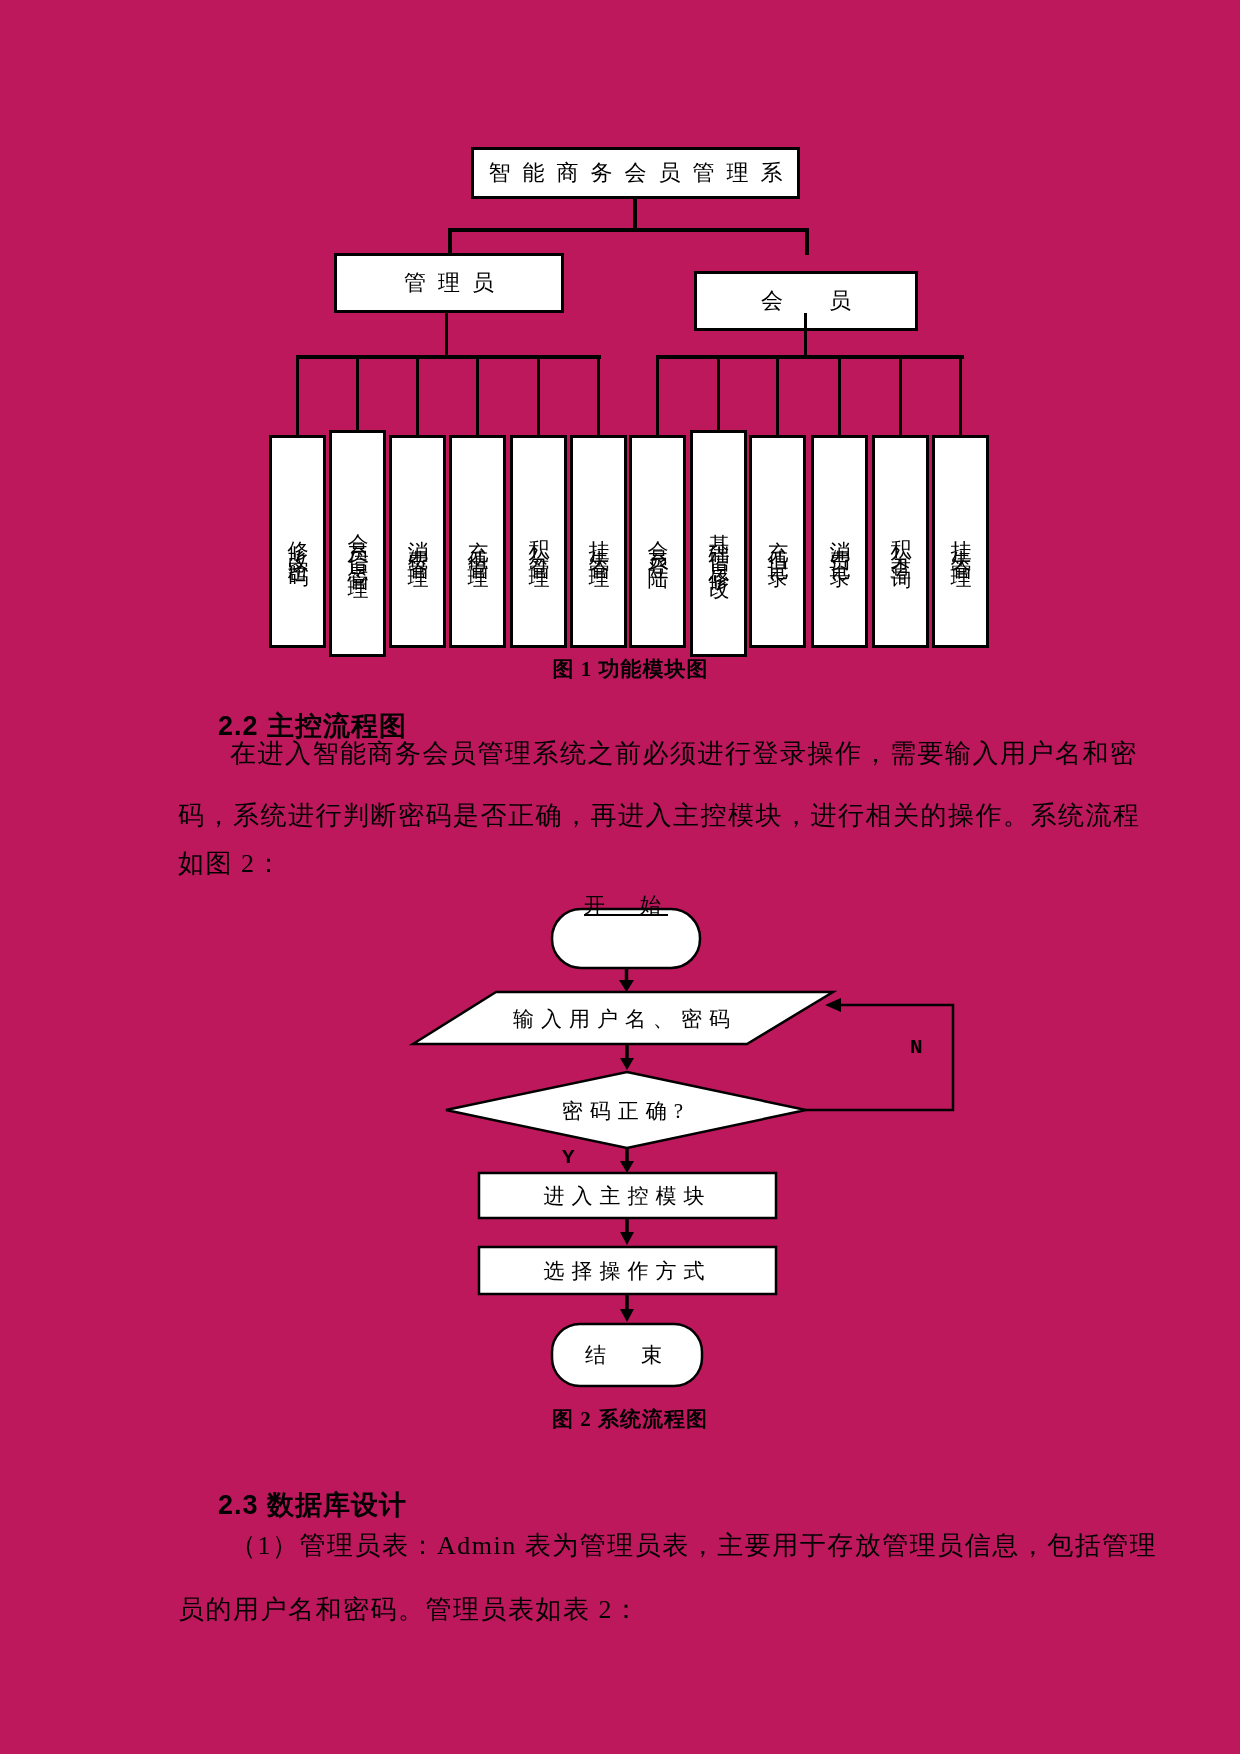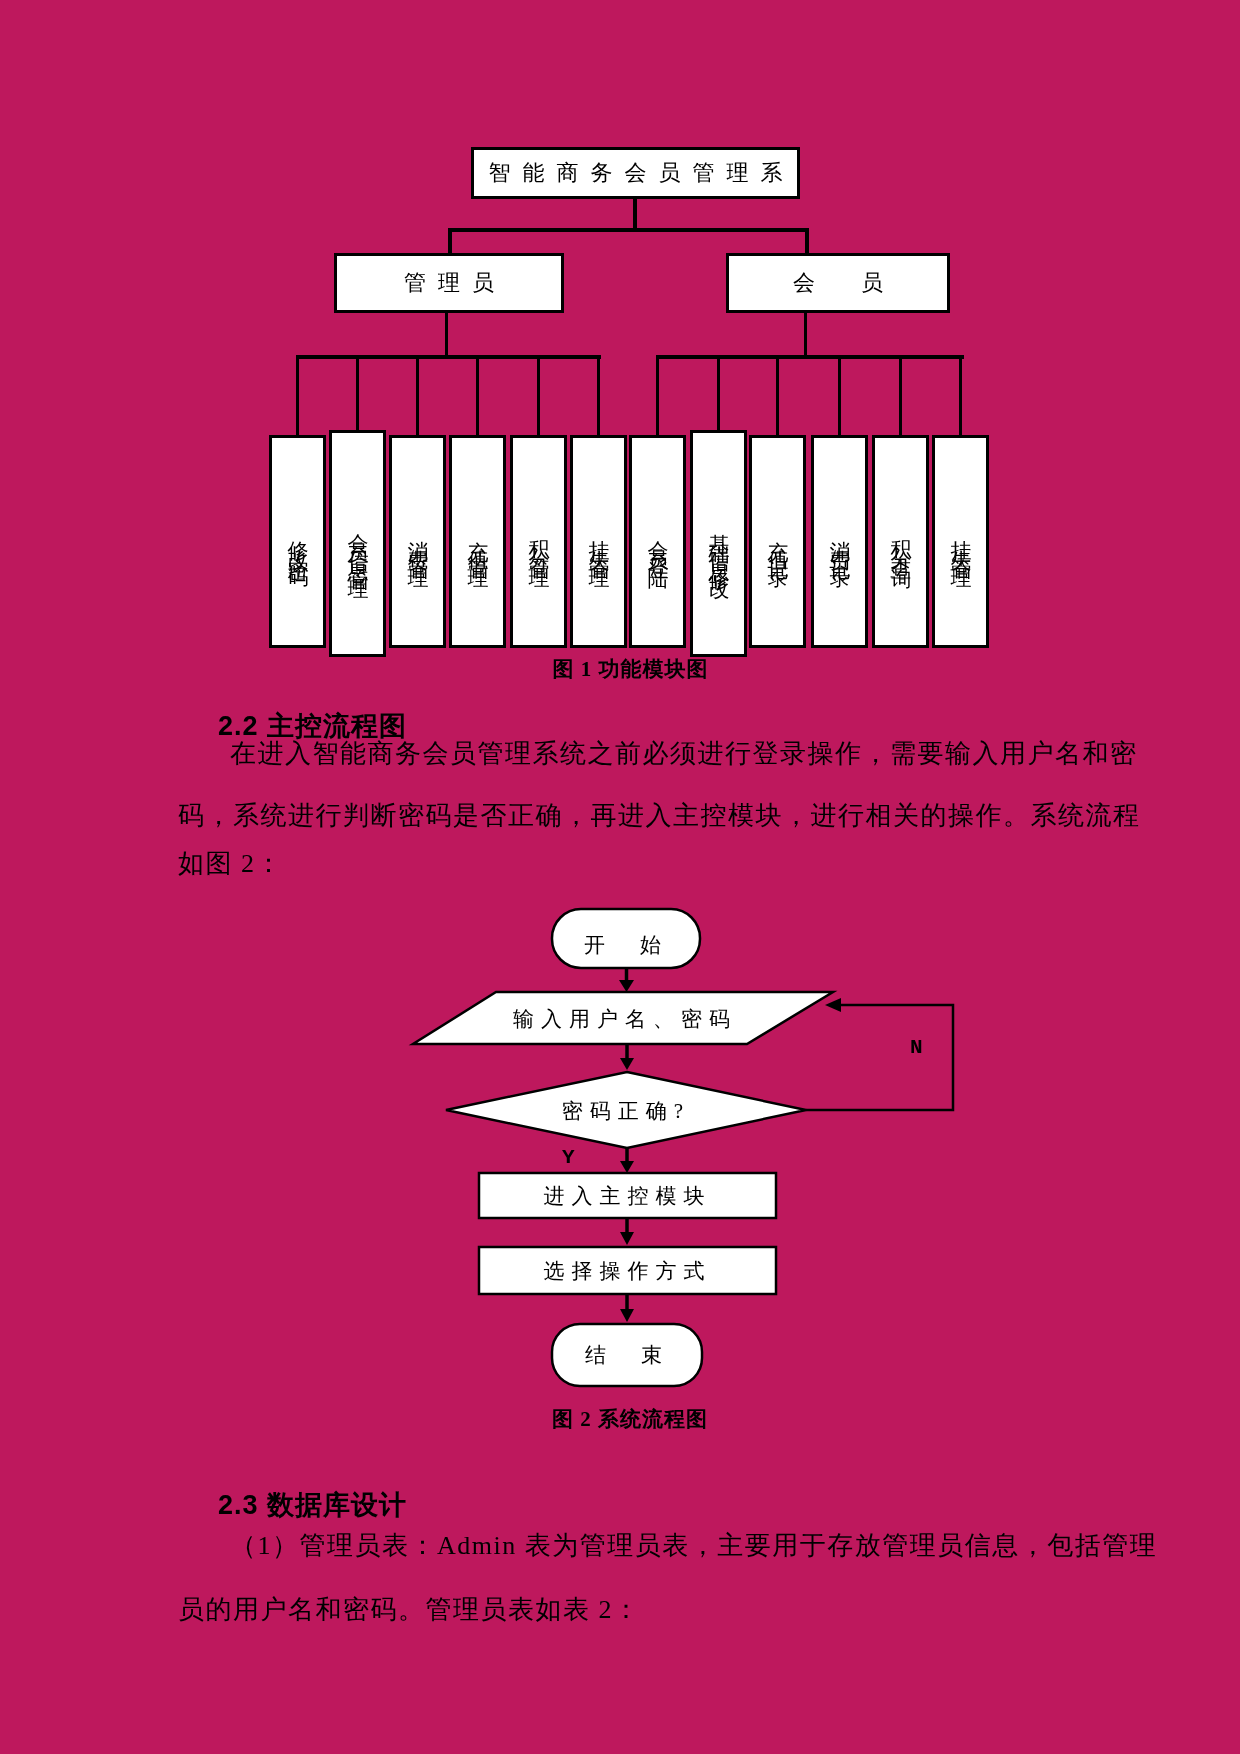--- a/index.html
+++ b/index.html
@@ -62,21 +62,21 @@
     </div>
 
     <div class="cline" style="left:633px;top:199px;width:4px;height:31px;"></div>
     <div class="cline" style="left:448px;top:228px;width:361px;height:4px;"></div>
     <div class="cline" style="left:448px;top:228px;width:4px;height:27px;"></div>
     <div class="cline" style="left:805px;top:228px;width:4px;height:27px;"></div>
 
     <div class="tbox" style="left:334px;top:253px;width:230px;height:60px;">
       <span class="hlabel">管理员</span>
     </div>
-    <div class="tbox" style="left:694px;top:253px;width:224px;height:60px;margin-left:32px;">
+    <div class="tbox" style="left:694px;top:271px;width:224px;height:60px;">
       <span class="hlabel">会　员</span>
     </div>
 
     <div class="cline" style="left:445px;top:313px;width:3px;height:44px;"></div>
     <div class="cline" style="left:804px;top:313px;width:3px;height:44px;"></div>
     <div class="cline" style="left:296px;top:355px;width:305px;height:4px;"></div>
     <div class="cline" style="left:656px;top:355px;width:308px;height:4px;"></div>
 
     <div id="leaves">
         <div class="cline" style="left: 296px; top: 355px; width: 3px; height: 80px;"></div>
@@ -164,21 +164,21 @@
     <polygon points="620,1232 634,1232 627,1245" fill="#000"></polygon>
 
     <rect x="479" y="1247" width="297" height="47" fill="#fff" stroke="#000" stroke-width="2.5"></rect>
 
     <line x1="627" y1="1294" x2="627" y2="1309" stroke="#000" stroke-width="3.5"></line>
     <polygon points="620,1309 634,1309 627,1322" fill="#000"></polygon>
 
     <rect x="552" y="1324" width="150" height="62" rx="28" ry="28" fill="#fff" stroke="#000" stroke-width="2.5"></rect>
   </svg>
 
-  <div class="fc-label" style="left:552px;top:931px;width:148px;">开　始</div>
+  <div class="fc-label" style="left:552px;top:891px;width:148px;text-decoration:underline;">开　始</div>
   <div class="fc-label" style="left:430px;top:1005px;width:390px;">输入用户名、密码</div>
   <div class="fc-label" style="left:446px;top:1097px;width:360px;">密码正确?</div>
   <div class="fc-yn" style="left:562px;top:1146px;">Y</div>
   <div class="fc-yn" style="left:910px;top:1036px;">N</div>
   <div class="fc-label" style="left:479px;top:1182px;width:297px;">进入主控模块</div>
   <div class="fc-label" style="left:479px;top:1257px;width:297px;">选择操作方式</div>
   <div class="fc-label" style="left:552px;top:1341px;width:150px;">结　束</div>
 
   <div class="caption" style="left:440px;top:1405px;width:380px;">图 2 系统流程图</div>
 

